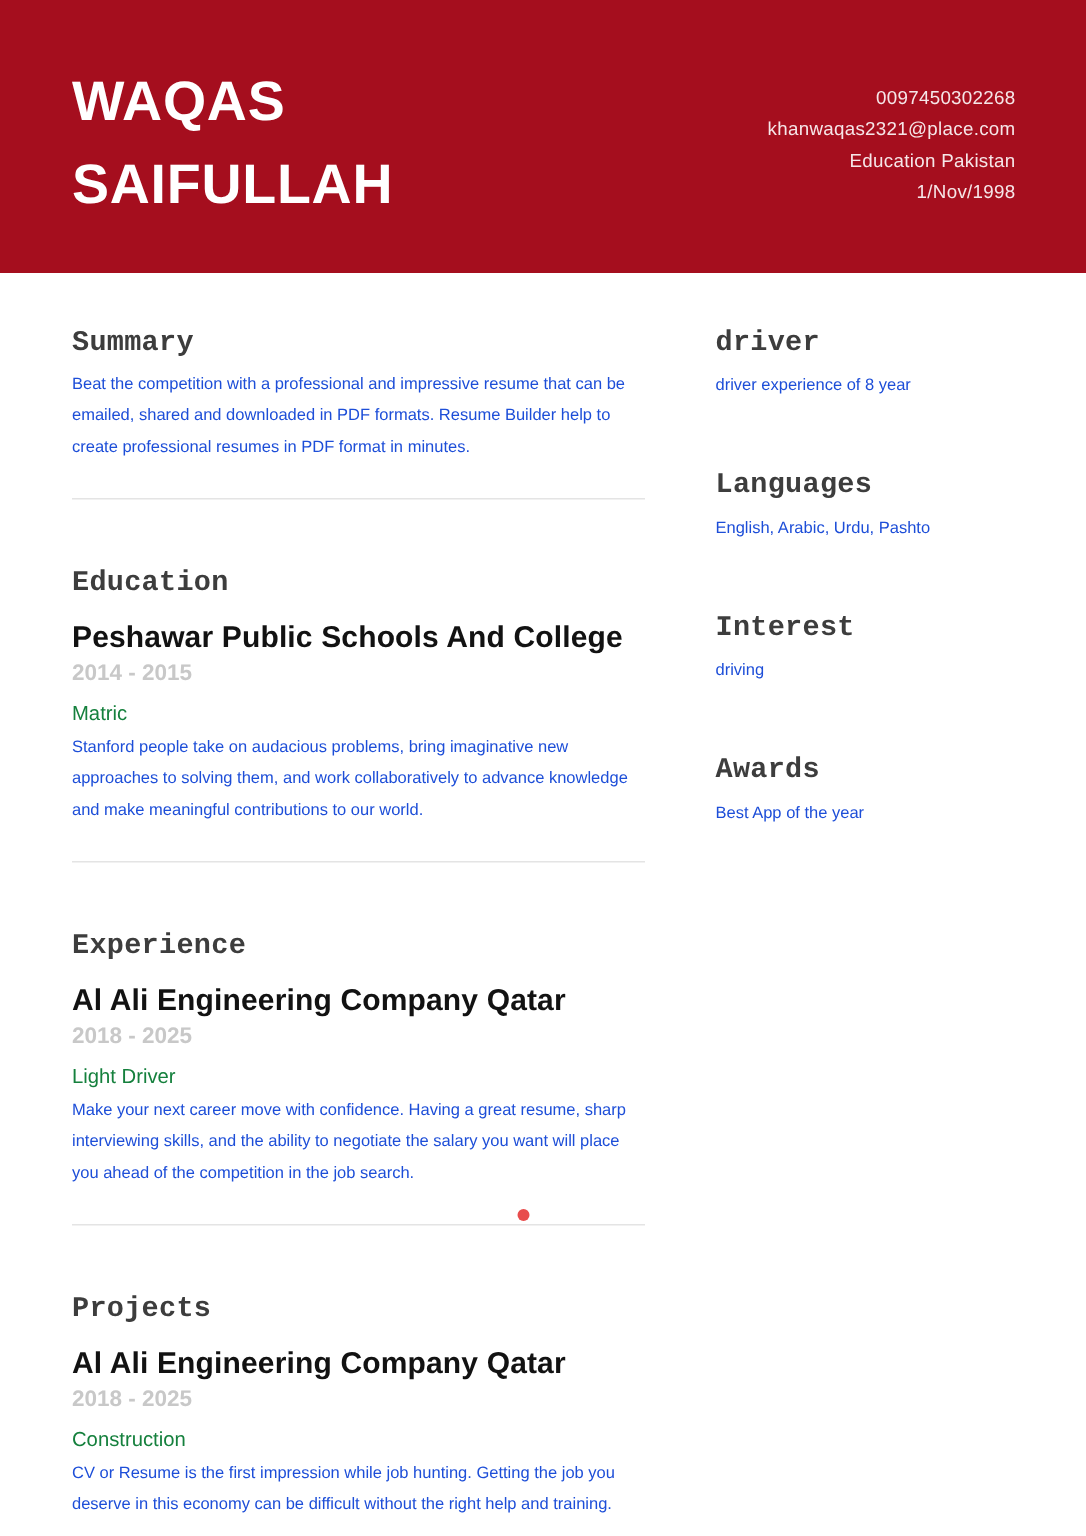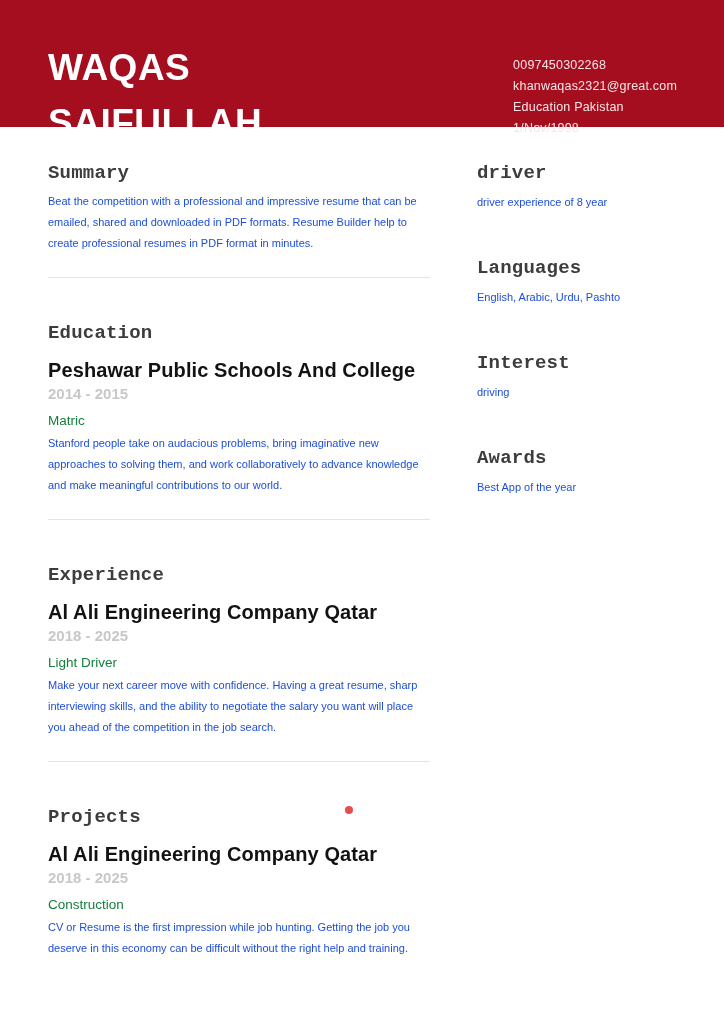--- a/index.html
+++ b/index.html
@@ -10,35 +10,36 @@
     background: #ffffff;
     font-family: "Liberation Sans", sans-serif;
     position: relative;
     overflow: hidden;
     color: #2e2e2e;
   }
 
   
   .header {
     background: #a50e1e;
-    height: 127px;
+    height: 182px;
     padding: 40px 47px 0 48px;
     display: flex;
     justify-content: space-between;
     align-items: flex-start;
   }
   .name {
     color: #ffffff;
     font-size: 37px;
     font-weight: 700;
     line-height: 55px;
     letter-spacing: 0.5px;
   }
   .contact {
     color: #f6e6e8;
+    text-align: right;
     font-size: 12.5px;
     line-height: 21px;
     margin-top: 15px;
     letter-spacing: 0.2px;
   }
 
   
   .content {
     display: flex;
     padding: 35px 47px 0 48px;
@@ -106,21 +107,21 @@
 </head>
 <body>
 
 <div class="header">
   <div class="name">
     <div>WAQAS</div>
     <div>SAIFULLAH</div>
   </div>
   <div class="contact">
     <div>0097450302268</div>
-    <div>khanwaqas2321@great.com</div>
+    <div>khanwaqas2321@place.com</div>
     <div>Education Pakistan</div>
     <div>1/Nov/1998</div>
   </div>
 </div>
 
 <div class="content">
 
   <div class="col-left">
 
     <div class="sec-summary">

